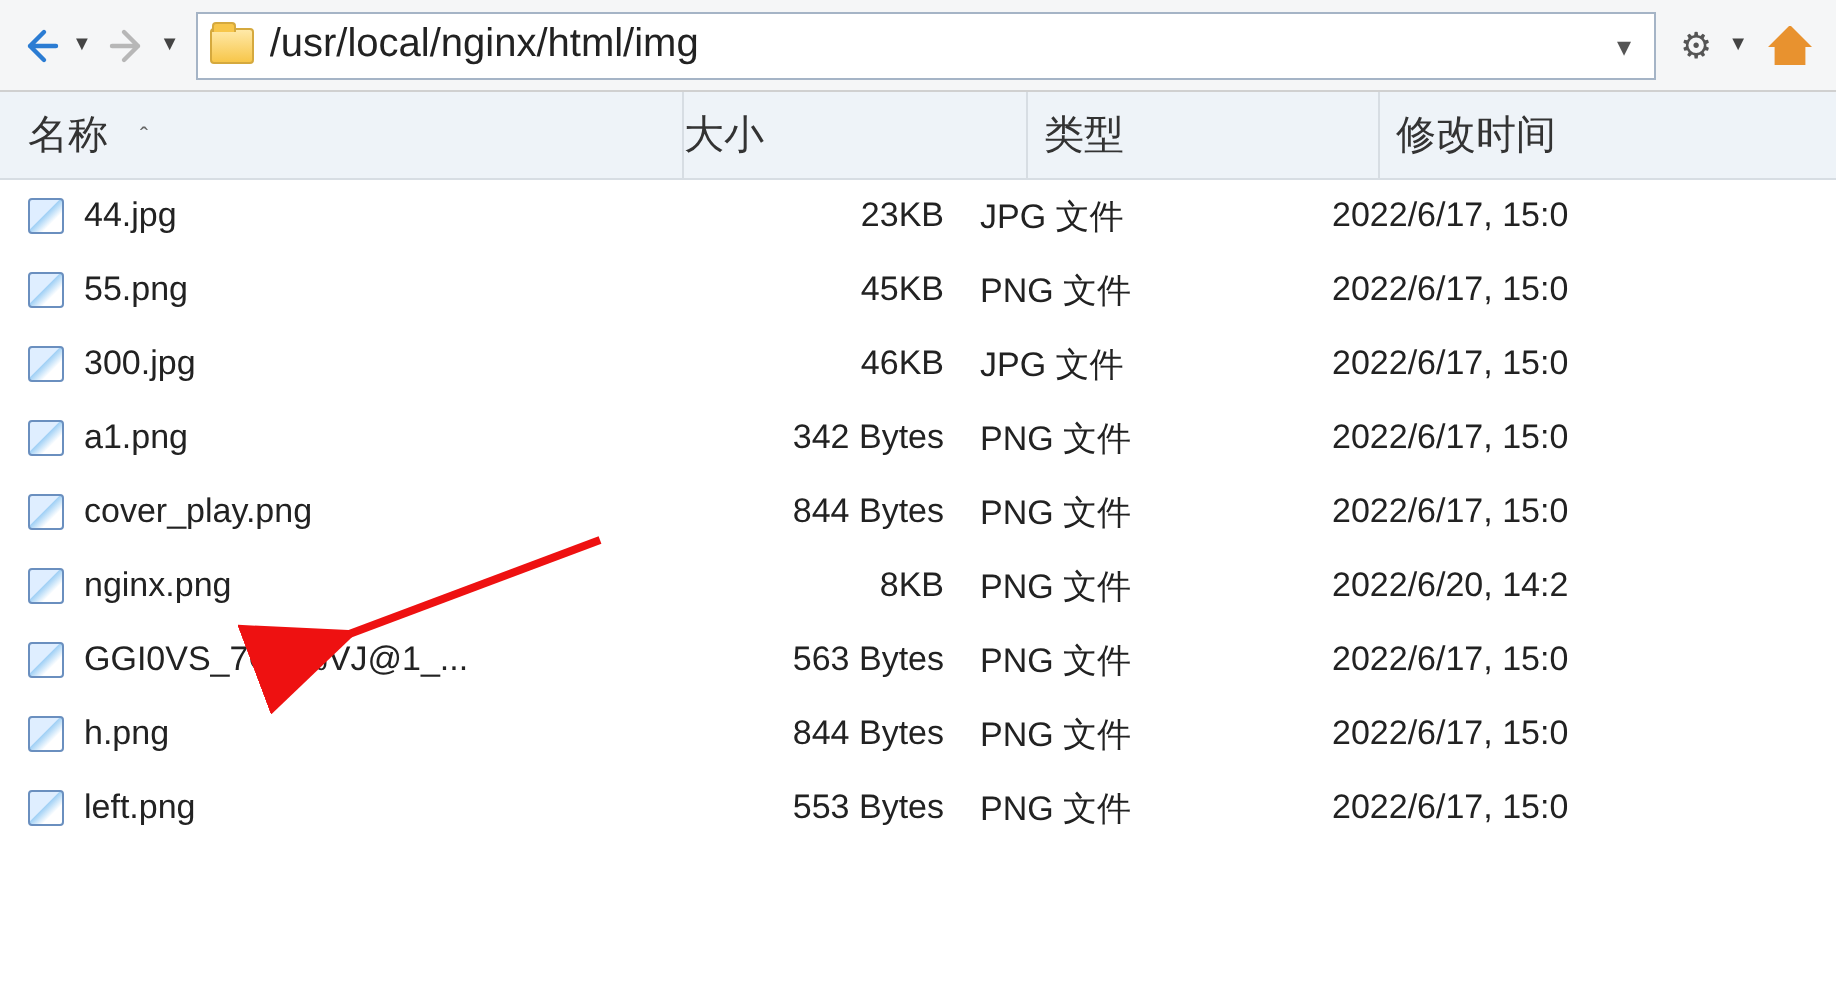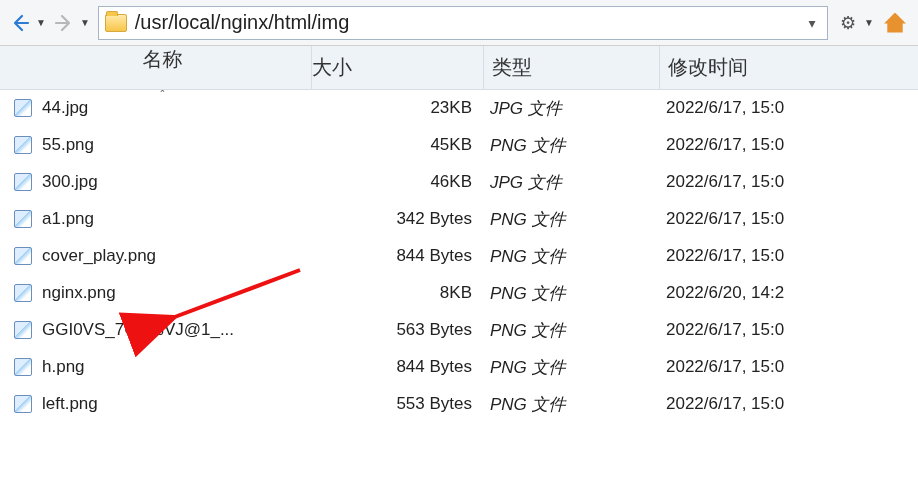--- a/index.html
+++ b/index.html
@@ -86,21 +86,21 @@
 
   .header-row {
     height: 44px;
     background: #eef3f8;
     border-bottom: 1px solid #d7dde3;
     display: flex;
     align-items: center;
     font-size: 20px;
     color: #333;
   }
-  .col-name { width: 312px; padding-left: 14px; display: flex; align-items: center; gap: 16px; flex-direction: column; }
+  .col-name { width: 342px; padding-left: 14px; display: flex; align-items: center; gap: 16px; }
   .col-size { width: 172px; text-align: center; padding-right: 10px; }
   .col-type { width: 176px; padding-left: 8px; text-align: right; }
   .col-date { flex: 1; padding-left: 8px; font-family: Liberation Serif, serif; }
   .col-sep { border-right: 1px solid #d7dde3; height: 100%; display:flex; align-items:center; }
   .sort-caret { font-size: 12px; color: #666; }
 
   .rows { }
   .row {
     height: 37px;
     display: flex;
@@ -112,21 +112,21 @@
   .file-icon {
     width: 18px; height: 18px;
     border: 1px solid #6a8fbf;
     background: linear-gradient(135deg,#dfeeff 45%,#9ecff5 46%,#ffffff 70%);
     margin-right: 10px;
     flex-shrink: 0;
     border-radius: 2px;
   }
   .cell-name { width: 310px; padding-left: 14px; display: flex; align-items: center; white-space: nowrap; overflow: hidden; }
   .cell-size { width: 172px; text-align: right; padding-right: 10px; white-space: nowrap; }
-  .cell-type { width: 176px; padding-left: 8px; white-space: nowrap; font-style: italic; }
+  .cell-type { width: 176px; padding-left: 8px; white-space: nowrap; }
   .cell-date { flex: 1; padding-left: 8px; white-space: nowrap; }
   .annotation-layer {
     position: absolute;
     left: 0; top: 0;
     width: 918px; height: 503px;
     pointer-events: none;
   }
 </style>
 </head>
 <body>

